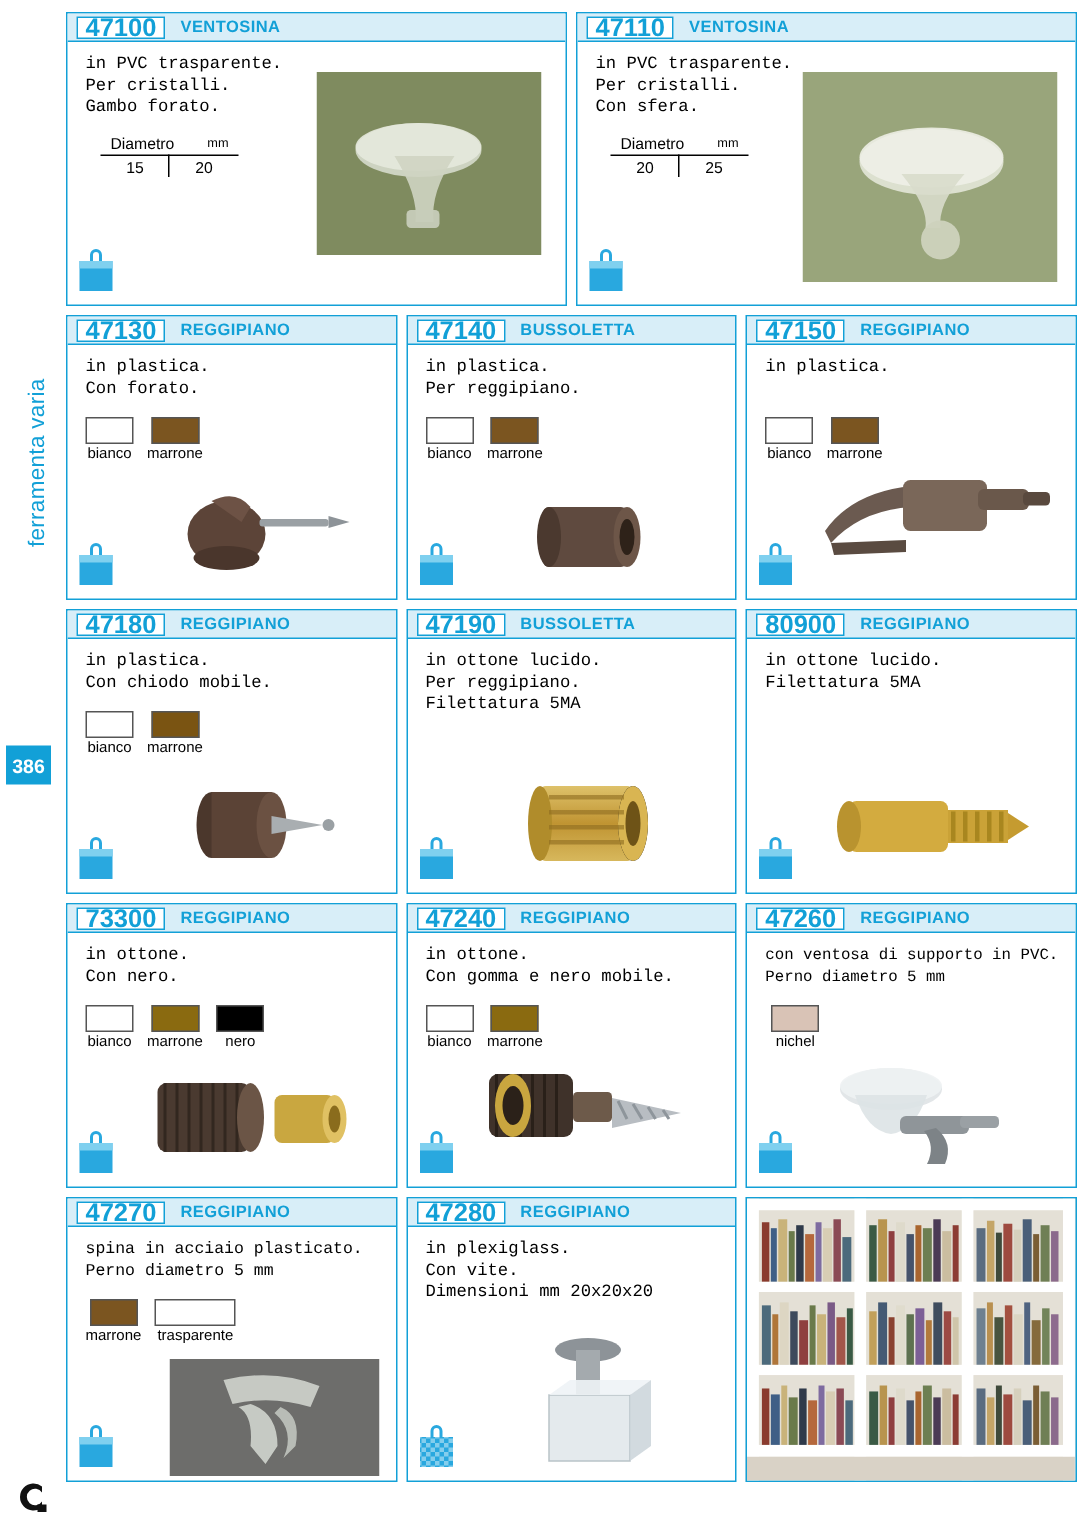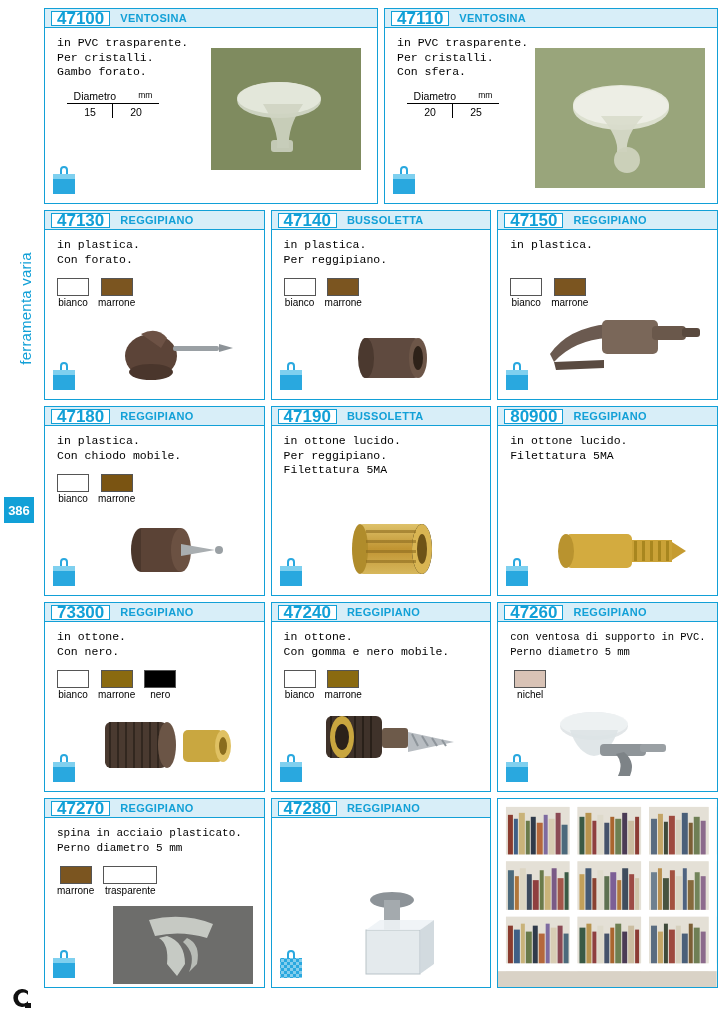--- a/index.html
+++ b/index.html
@@ -672,20 +672,25 @@
       </svg>
     </div>
   </div>
 
   <div class="card w1 h-last">
     <div class="card-head">
       <span class="code">47280</span>
       <span class="cname">REGGIPIANO</span>
     </div>
     <div class="card-body">
+      <div class="desc">
+        <div>in plexiglass.</div>
+        <div>Con vite.</div>
+        <div>Dimensioni mm 20x20x20</div>
+      </div>
       <div class="photo" style="left:64px; top:68px; width:130px; height:96px;">
         <svg class="ph-img" viewBox="0 0 130 96">
           <ellipse cx="56" cy="14" rx="22" ry="8" fill="#8d9398"></ellipse>
           <rect x="48" y="14" width="16" height="30" fill="#a4aaae"></rect>
           <rect x="30" y="44" width="54" height="44" fill="#dfe6ea" opacity=".85"></rect>
           <rect x="30" y="44" width="54" height="44" fill="none" stroke="#b9c3c8"></rect>
           <path d="M30 44 l14 -10 l54 0 l-14 10 z" fill="#eef3f6" opacity=".9"></path>
           <path d="M84 44 l14 -10 l0 44 l-14 10 z" fill="#cdd6db" opacity=".9"></path>
         </svg>
       </div>

